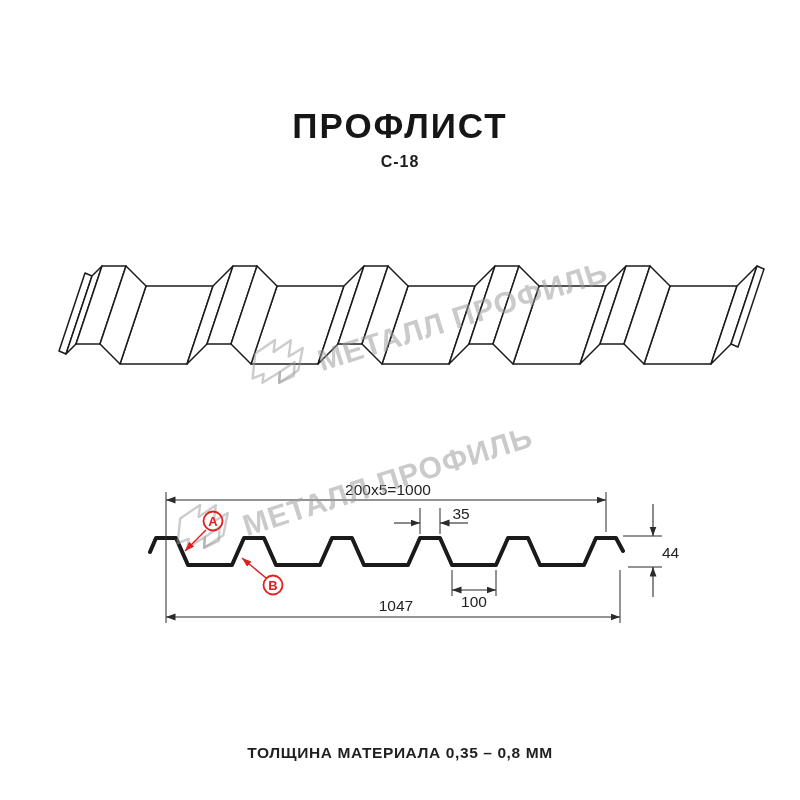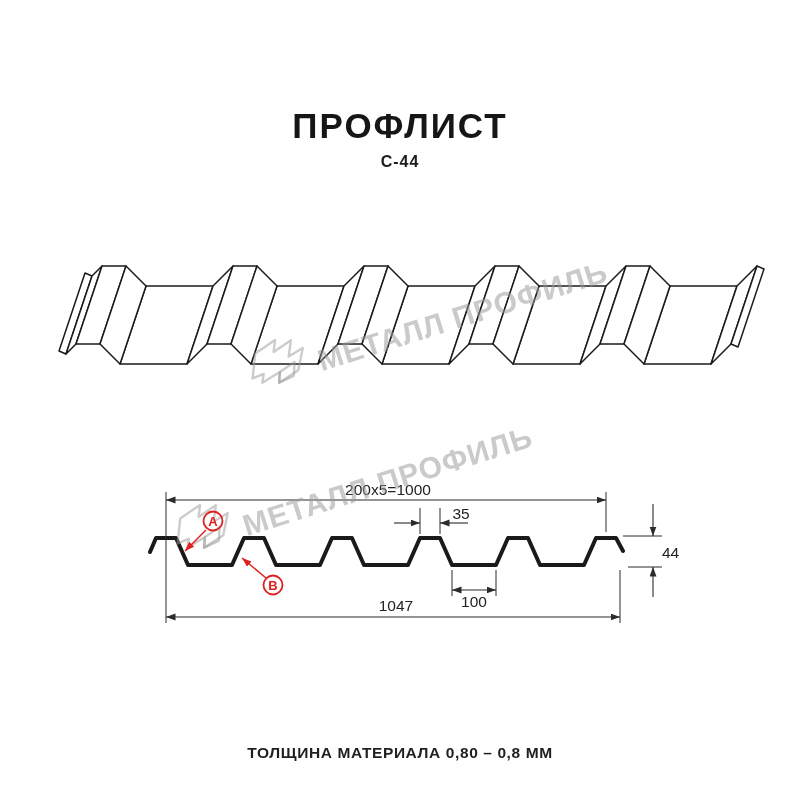--- a/index.html
+++ b/index.html
@@ -23,21 +23,21 @@
   .wm-text{font-family:"Liberation Sans",sans-serif;font-size:30px;font-weight:700;
            letter-spacing:1px;fill:#9a9a9a;opacity:.52;}
   .wm-logo{fill:none;stroke:#9a9a9a;stroke-width:2.4;stroke-linejoin:round;opacity:.5;}
 </style>
 </head>
 <body>
 
 <div id="stage">
 
   <div class="title">ПРОФЛИСТ</div>
-  <div class="subtitle">С-44</div>
+  <div class="subtitle">С-18</div>
 
   <svg width="800" height="800" viewBox="0 0 800 800">
     <defs>
       <marker id="ah" markerWidth="11" markerHeight="9" refX="9.5" refY="3.5" orient="auto-start-reverse" markerUnits="userSpaceOnUse">
         <path d="M0,0 L9.5,3.5 L0,7 Z" fill="#2b2b2b"></path>
       </marker>
       <marker id="ahr" markerWidth="11" markerHeight="9" refX="9.5" refY="3.5" orient="auto-start-reverse" markerUnits="userSpaceOnUse">
         <path d="M0,0 L9.5,3.5 L0,7 Z" fill="#e01f1f"></path>
       </marker>
     </defs>
@@ -118,14 +118,14 @@
       <circle class="redcirc" cx="213" cy="481" r="9.5"></circle>
       <text class="redtext" x="213" y="486" text-anchor="middle">A</text>
     </g>
     <g>
       <line class="redline" x1="266" y1="538" x2="242" y2="518" marker-end="url(#ahr)"></line>
       <circle class="redcirc" cx="273" cy="545" r="9.5"></circle>
       <text class="redtext" x="273" y="550" text-anchor="middle">B</text>
     </g>
   </svg>
 
-  <div class="footer">ТОЛЩИНА МАТЕРИАЛА 0,80 – 0,8 ММ</div>
+  <div class="footer">ТОЛЩИНА МАТЕРИАЛА 0,35 – 0,8 ММ</div>
 </div>
 
 </body></html>

